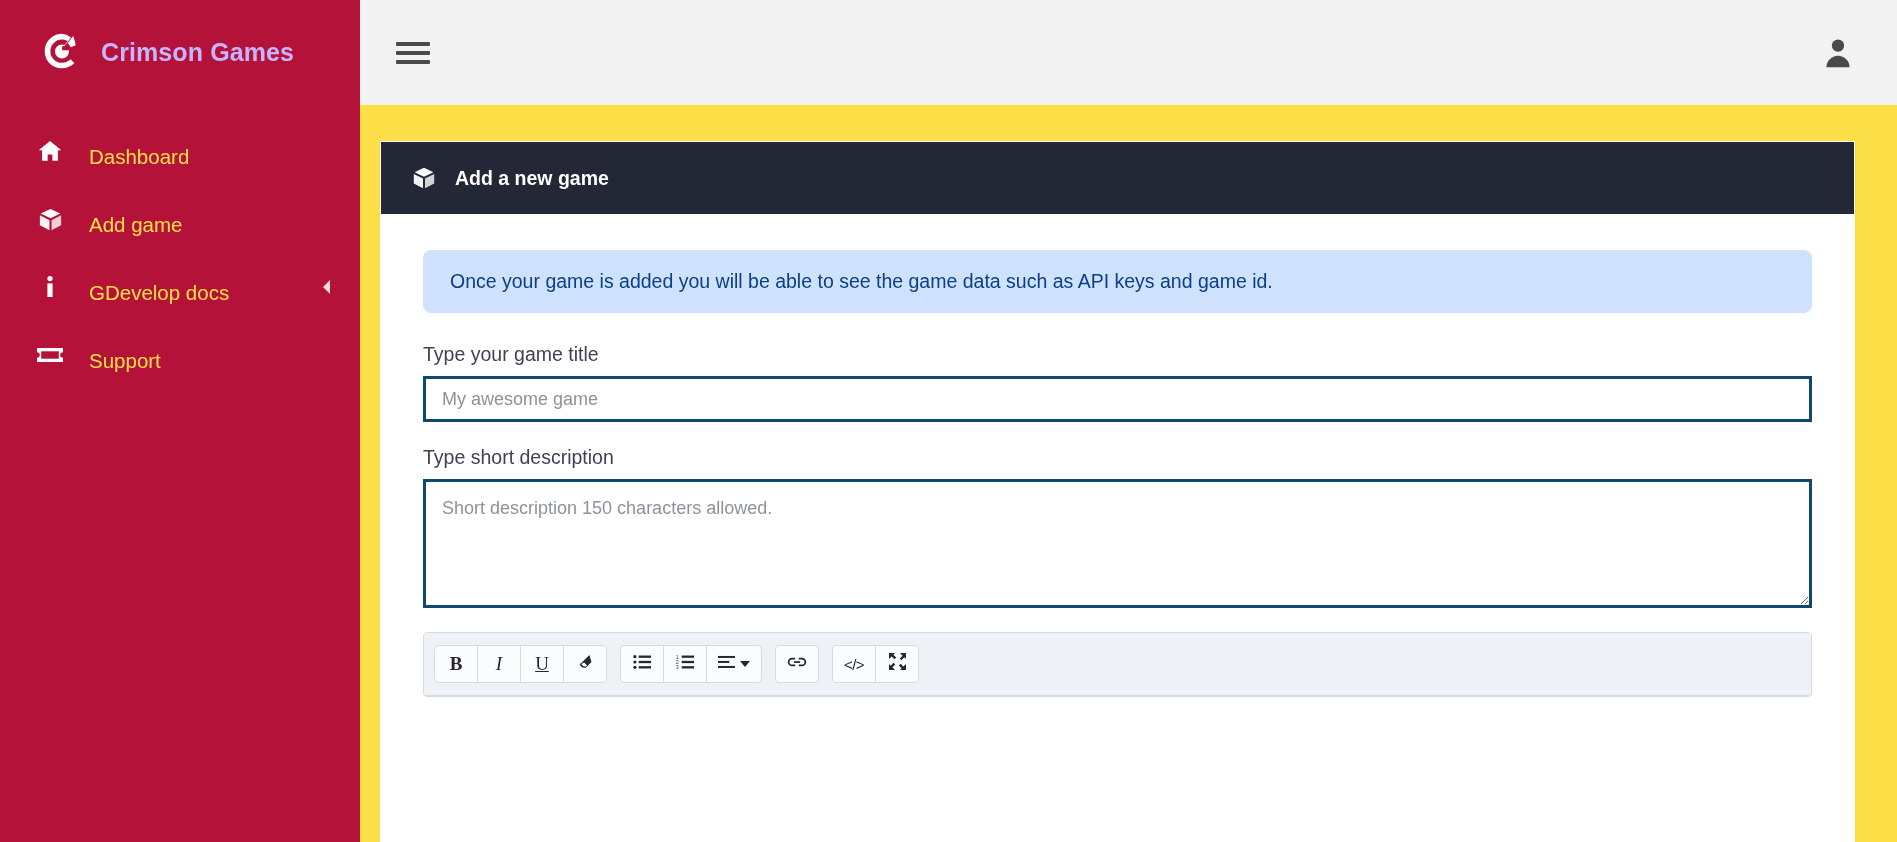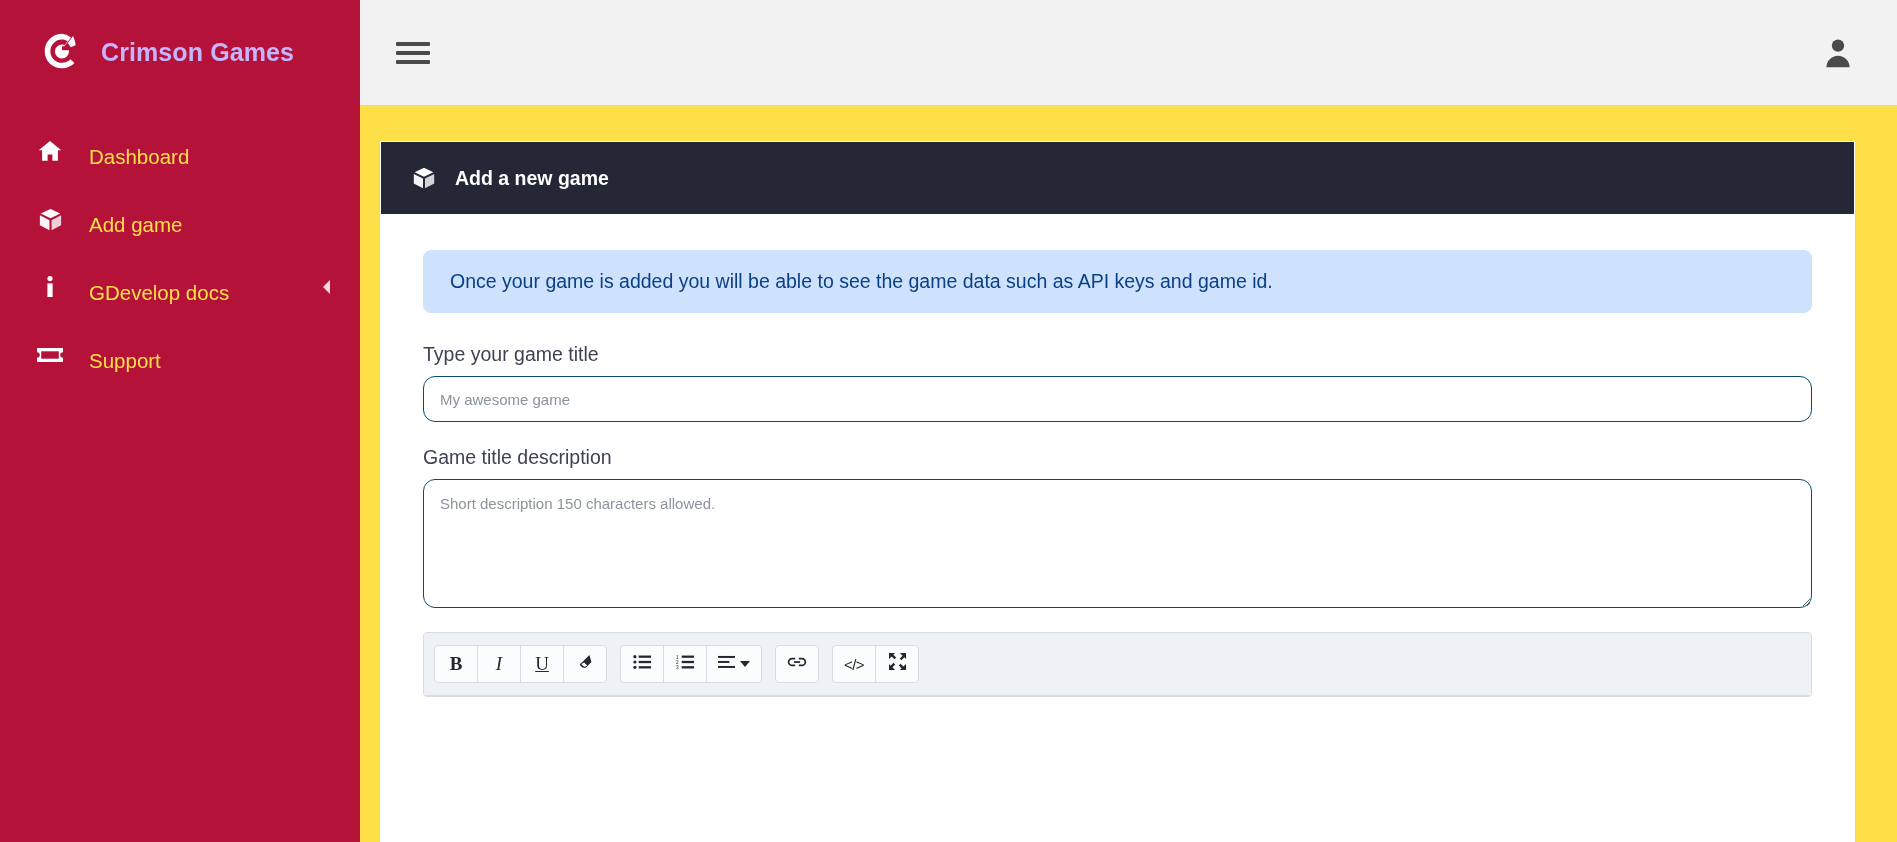--- a/index.html
+++ b/index.html
@@ -150,25 +150,25 @@
     font-size: 19.5px;
     color: #3f4254;
     margin-bottom: 10px;
     font-weight: 400;
   }
   .form-group { margin-bottom: 24px; }
 
   .form-control {
     display: block;
     width: 100%;
-    border: 1px solid #0c4a6e;
-    border-radius: 12px;
+    border: 3px solid #0c4a6e;
+    border-radius: 0;
     background: #ffffff;
     font-family: "Liberation Sans", sans-serif;
-    font-size: 15px;
+    font-size: 18px;
     color: #3f4254;
     padding: 12px 16px;
     outline: none;
   }
   .form-control::placeholder { color: #8c939d; opacity: 1; }
   input.form-control { height: 46px; }
   textarea.form-control {
     height: 129px;
     resize: vertical;
     line-height: 1.35;
@@ -331,21 +331,21 @@
         <div class="card-body">
 
           <div class="alert-info">Once your game is added you will be able to see the game data such as API keys and game id.</div>
 
           <div class="form-group">
             <label class="form-label">Type your game title</label>
             <input class="form-control" type="text" placeholder="My awesome game" style="">
           </div>
 
           <div class="form-group">
-            <label class="form-label">Game title description</label>
+            <label class="form-label">Type short description</label>
             <textarea class="form-control" placeholder="Short description 150 characters allowed." style=""></textarea>
           </div>
 
           <div class="form-group">
 
             <div class="editor">
               <div class="editor-toolbar">
 
                 <div class="btn-group">
                   <button class="tb-btn" type="button">

